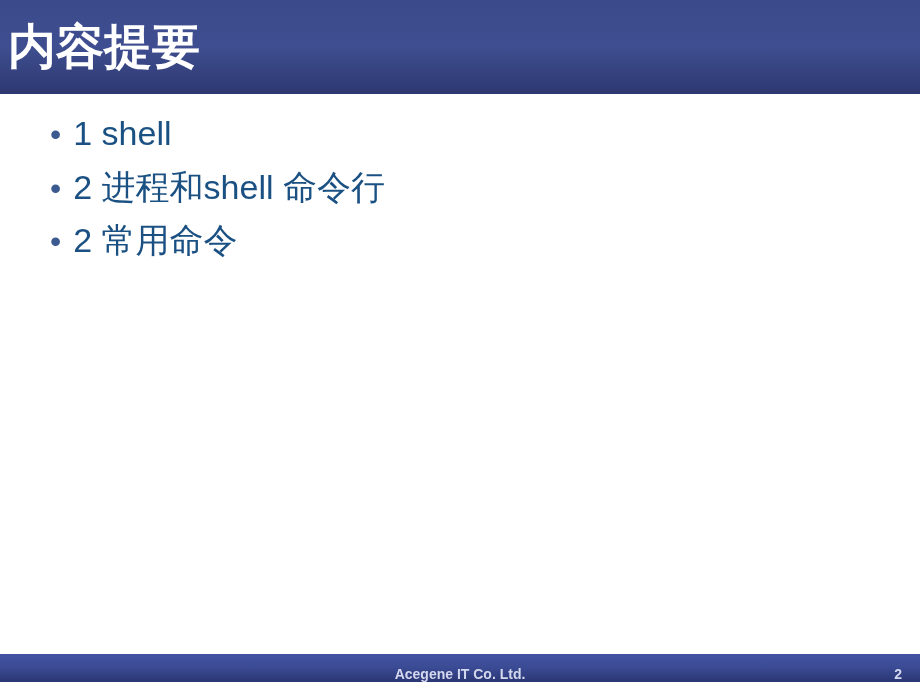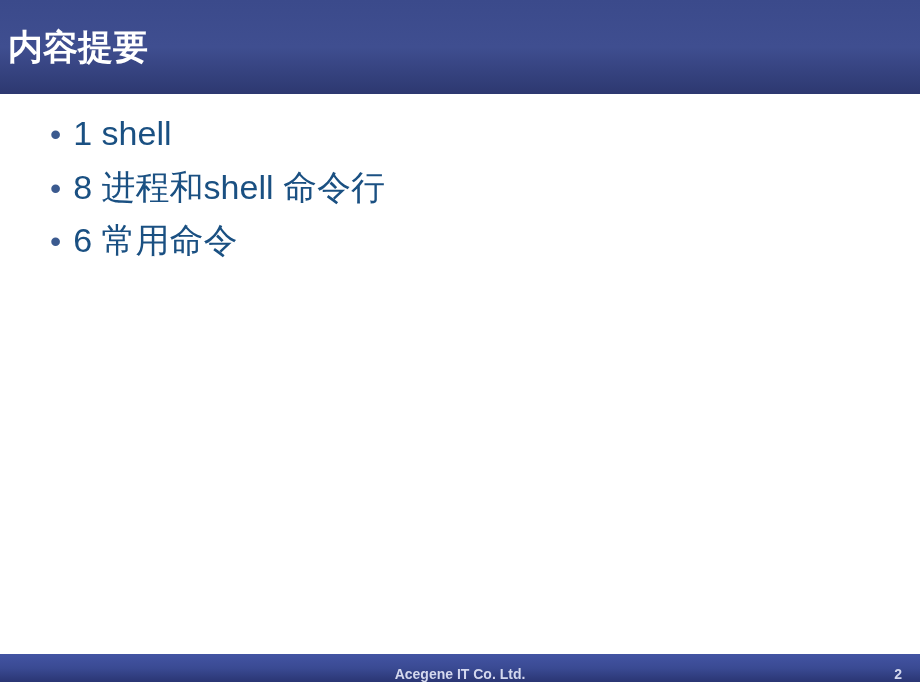--- a/index.html
+++ b/index.html
@@ -18,21 +18,21 @@
     .title-bar {
       width: 100%;
       height: 94px;
       background: linear-gradient(to bottom, #3b4a8b 0%, #3f4e90 50%, #2d3870 100%);
       display: flex;
       align-items: center;
       padding-left: 8px;
     }
     .title-text {
       color: #ffffff;
-      font-size: 35px;
+      font-size: 48px;
       font-weight: bold;
     }
     .content-area {
       padding: 16px 0 0 50px;
     }
     .bullet-list {
       list-style: none;
     }
     .bullet-item {
       display: flex;
@@ -82,25 +82,25 @@
 </div>
 
 <div class="content-area">
   <ul class="bullet-list">
     <li class="bullet-item">
       <span class="bullet-marker">•</span>
       <span class="bullet-text">1 shell</span>
     </li>
     <li class="bullet-item">
       <span class="bullet-marker">•</span>
-      <span class="bullet-text">8 进程和shell 命令行</span>
+      <span class="bullet-text">2 进程和shell 命令行</span>
     </li>
     <li class="bullet-item">
       <span class="bullet-marker">•</span>
-      <span class="bullet-text">6 常用命令</span>
+      <span class="bullet-text">2 常用命令</span>
     </li>
   </ul>
 </div>
 
 <div class="footer-bar">
   <span class="footer-text">Acegene IT Co. Ltd.</span>
   <span class="page-number">2</span>
 </div>
 
 </body></html>

